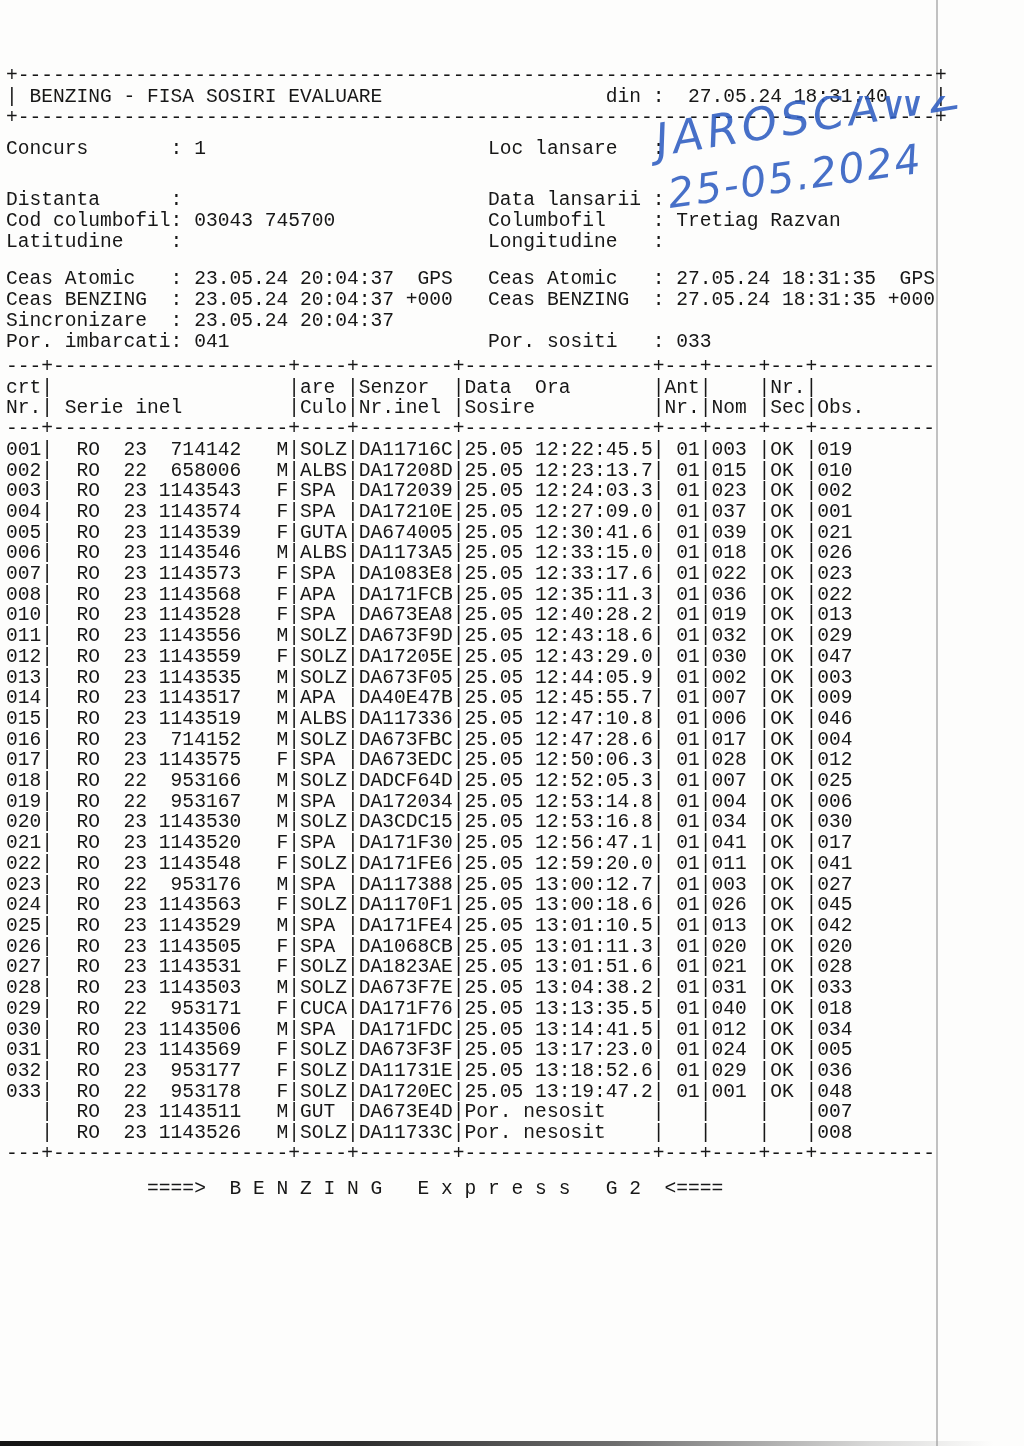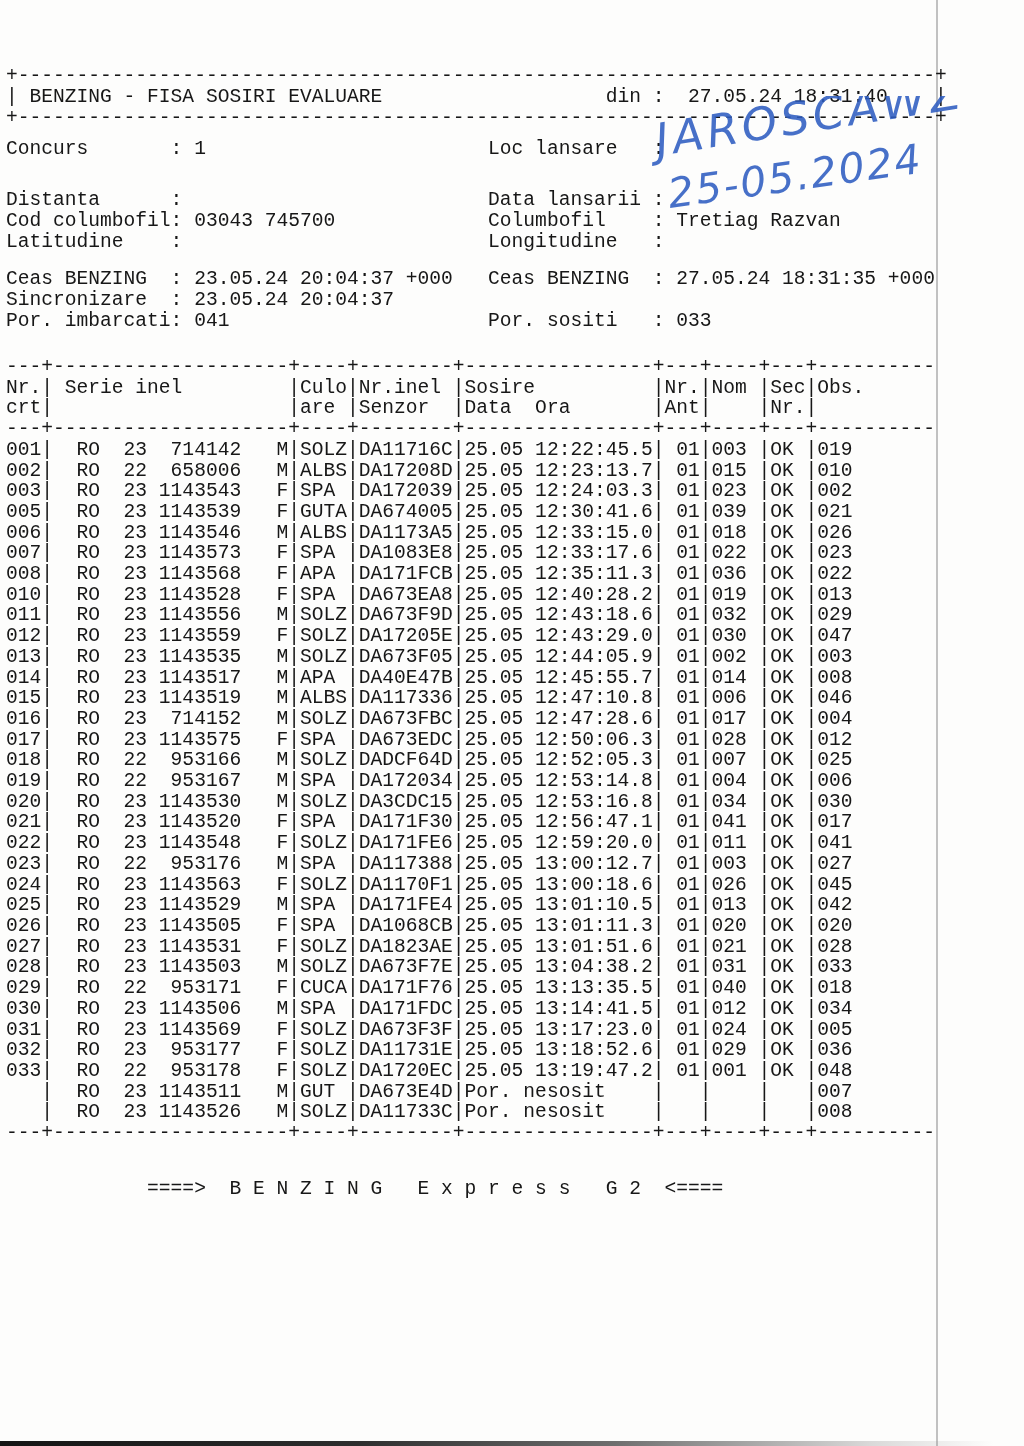--- a/index.html
+++ b/index.html
@@ -46,42 +46,44 @@
 
 <div id="info-group-0" class="mono-block" style="top:139px;">
     <div class="line">Concurs       : 1                        Loc lansare   :</div>
   </div>
 <div id="info-group-1" class="mono-block" style="top:181px;margin-top:9px;">
     <div class="line">Distanta      :                          Data lansarii :</div>
     <div class="line">Cod columbofil: 03043 745700             Columbofil    : Tretiag Razvan</div>
     <div class="line">Latitudine    :                          Longitudine   :</div>
   </div>
 <div id="info-group-2" class="mono-block" style="top:269px;">
+    <div class="line">Ceas Atomic   : 23.05.24 20:04:37  GPS   Ceas Atomic   : 27.05.24 18:31:35  GPS</div>
     <div class="line">Ceas BENZING  : 23.05.24 20:04:37 +000   Ceas BENZING  : 27.05.24 18:31:35 +000</div>
     <div class="line">Sincronizare  : 23.05.24 20:04:37</div>
     <div class="line">Por. imbarcati: 041                      Por. sositi   : 033</div>
   </div>
 
 <div id="table-section" class="mono-block" style="top:357px;">
     <div class="line">---+--------------------+----+--------+----------------+---+----+---+----------</div>
+    <div class="line">crt|                    |are |Senzor  |Data  Ora       |Ant|    |Nr.|</div>
     <div class="line">Nr.| Serie inel         |Culo|Nr.inel |Sosire          |Nr.|Nom |Sec|Obs.</div>
-    <div class="line">crt|                    |are |Senzor  |Data  Ora       |Ant|    |Nr.|</div>
     <div class="line">---+--------------------+----+--------+----------------+---+----+---+----------</div>
     <div class="line">001|  RO  23  714142   M|SOLZ|DA11716C|25.05 12:22:45.5| 01|003 |OK |019</div>
     <div class="line">002|  RO  22  658006   M|ALBS|DA17208D|25.05 12:23:13.7| 01|015 |OK |010</div>
     <div class="line">003|  RO  23 1143543   F|SPA |DA172039|25.05 12:24:03.3| 01|023 |OK |002</div>
+    <div class="line">004|  RO  23 1143574   F|SPA |DA17210E|25.05 12:27:09.0| 01|037 |OK |001</div>
     <div class="line">005|  RO  23 1143539   F|GUTA|DA674005|25.05 12:30:41.6| 01|039 |OK |021</div>
     <div class="line">006|  RO  23 1143546   M|ALBS|DA1173A5|25.05 12:33:15.0| 01|018 |OK |026</div>
     <div class="line">007|  RO  23 1143573   F|SPA |DA1083E8|25.05 12:33:17.6| 01|022 |OK |023</div>
     <div class="line">008|  RO  23 1143568   F|APA |DA171FCB|25.05 12:35:11.3| 01|036 |OK |022</div>
     <div class="line">010|  RO  23 1143528   F|SPA |DA673EA8|25.05 12:40:28.2| 01|019 |OK |013</div>
     <div class="line">011|  RO  23 1143556   M|SOLZ|DA673F9D|25.05 12:43:18.6| 01|032 |OK |029</div>
     <div class="line">012|  RO  23 1143559   F|SOLZ|DA17205E|25.05 12:43:29.0| 01|030 |OK |047</div>
     <div class="line">013|  RO  23 1143535   M|SOLZ|DA673F05|25.05 12:44:05.9| 01|002 |OK |003</div>
-    <div class="line">014|  RO  23 1143517   M|APA |DA40E47B|25.05 12:45:55.7| 01|014 |OK |008</div>
+    <div class="line">014|  RO  23 1143517   M|APA |DA40E47B|25.05 12:45:55.7| 01|007 |OK |009</div>
     <div class="line">015|  RO  23 1143519   M|ALBS|DA117336|25.05 12:47:10.8| 01|006 |OK |046</div>
     <div class="line">016|  RO  23  714152   M|SOLZ|DA673FBC|25.05 12:47:28.6| 01|017 |OK |004</div>
     <div class="line">017|  RO  23 1143575   F|SPA |DA673EDC|25.05 12:50:06.3| 01|028 |OK |012</div>
     <div class="line">018|  RO  22  953166   M|SOLZ|DADCF64D|25.05 12:52:05.3| 01|007 |OK |025</div>
     <div class="line">019|  RO  22  953167   M|SPA |DA172034|25.05 12:53:14.8| 01|004 |OK |006</div>
     <div class="line">020|  RO  23 1143530   M|SOLZ|DA3CDC15|25.05 12:53:16.8| 01|034 |OK |030</div>
     <div class="line">021|  RO  23 1143520   F|SPA |DA171F30|25.05 12:56:47.1| 01|041 |OK |017</div>
     <div class="line">022|  RO  23 1143548   F|SOLZ|DA171FE6|25.05 12:59:20.0| 01|011 |OK |041</div>
     <div class="line">023|  RO  22  953176   M|SPA |DA117388|25.05 13:00:12.7| 01|003 |OK |027</div>
     <div class="line">024|  RO  23 1143563   F|SOLZ|DA1170F1|25.05 13:00:18.6| 01|026 |OK |045</div>

